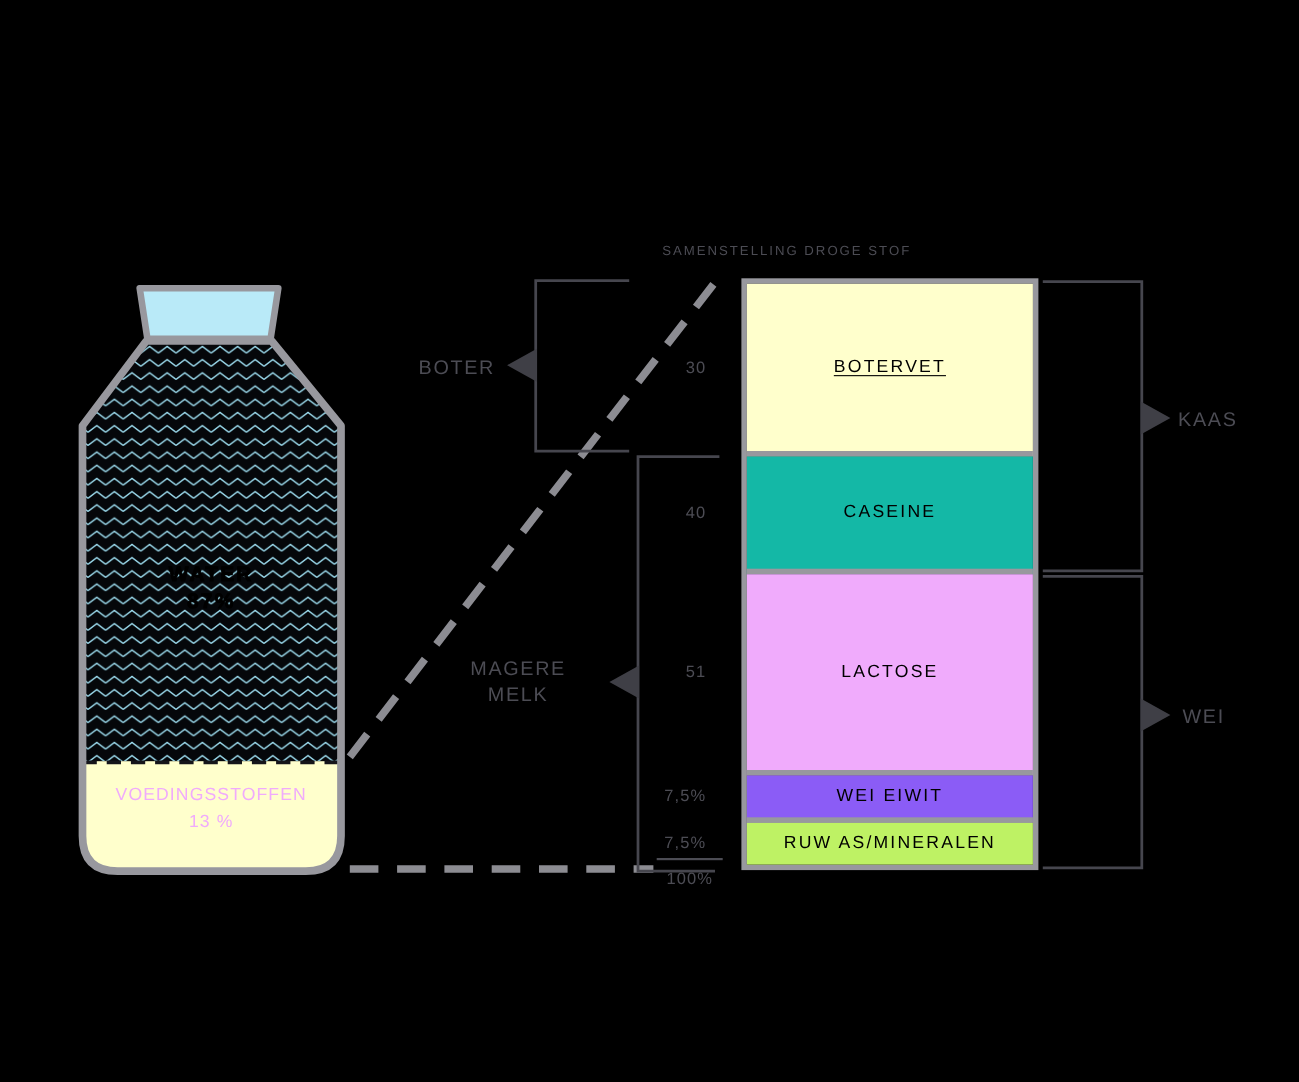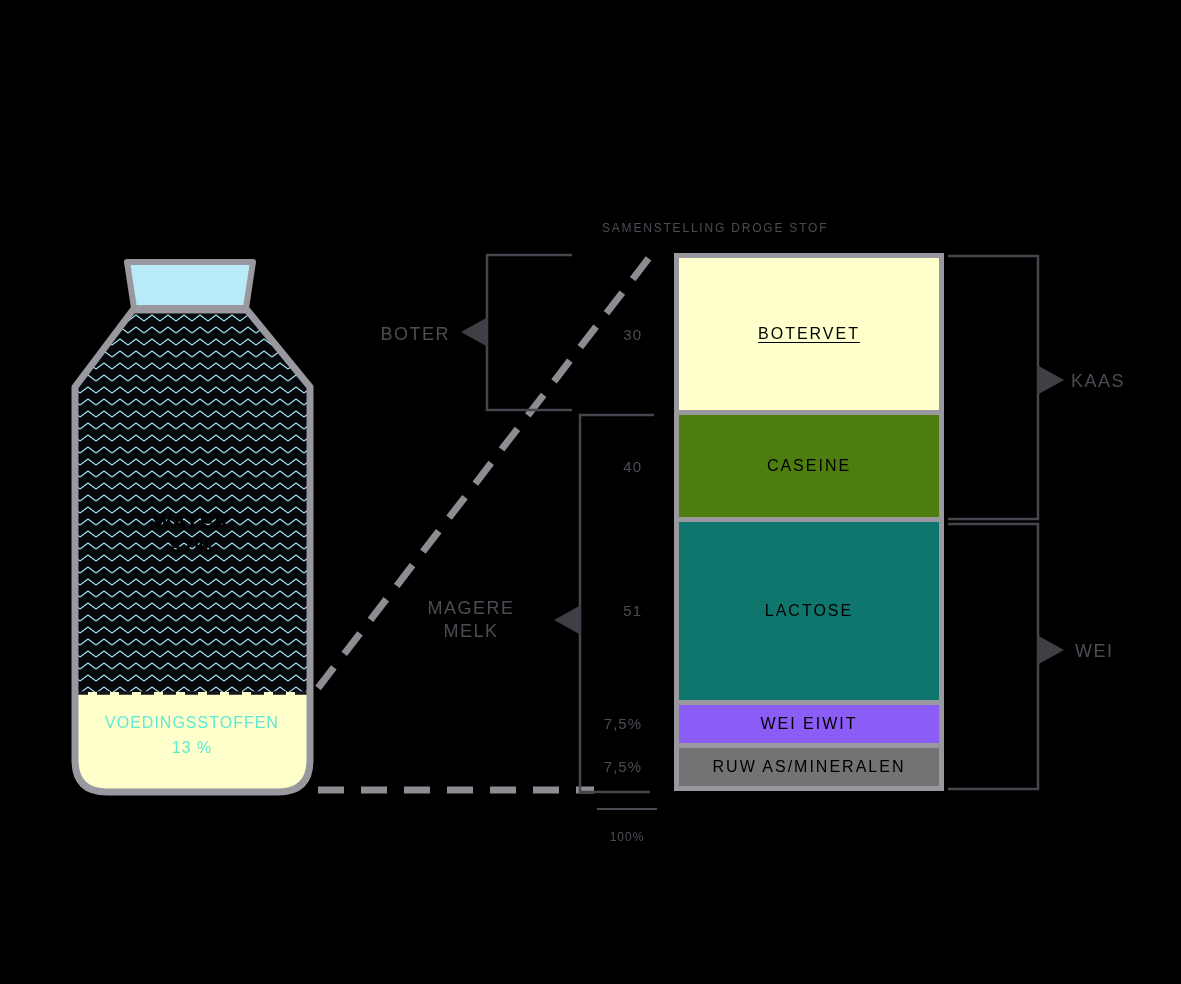--- a/index.html
+++ b/index.html
@@ -44,27 +44,27 @@
     box-sizing:border-box;border-top:5px solid transparent;
     border-bottom:5px solid transparent;display:flex;flex-direction:column;
   }
   .pct-cell{
     display:flex;align-items:center;justify-content:flex-end;
     flex-basis:0;min-height:0;
   }
   .pct-sep{border-bottom:5px solid transparent;text-align:right;}
   .pct-label{color:#4c4c54;font-size:15px;letter-spacing:1px;white-space:nowrap;}
   .sum-total{
-    position:absolute;left:597px;top:808px;width:60px;
-    border-top:2px solid #4c4c54;padding-top:20px;text-align:center;
-    color:#4c4c54;font-size:12px;letter-spacing:1px;
+    position:absolute;left:597px;top:780px;width:60px;
+    border-top:2px solid #4c4c54;padding-top:9px;text-align:center;
+    color:#4c4c54;font-size:15px;letter-spacing:1px;
   }
   .nutrients-text{
     position:absolute;left:77px;top:710px;width:230px;text-align:center;
-    color:#5eead4;font-size:16px;line-height:25px;letter-spacing:1px;
+    color:#f0abfc;font-size:16px;line-height:25px;letter-spacing:1px;
   }
   .nutrients-text div{white-space:nowrap;}
 </style>
 </head>
 <body>
 
 <div class="canvas">
 
   <svg class="overlay" viewBox="0 0 1181 984" xmlns="http://www.w3.org/2000/svg">
     <defs>
@@ -127,30 +127,30 @@
       </div>
       <div class="pct-cell" style="flex-grow: 7.5;">
         <span class="pct-label">7,5%</span>
       </div>
     </div>
 
   <div class="composition-bar">
       <div class="segment seg-sep" style="background: rgb(255, 255, 204); flex-grow: 30;">
         <span class="segment-label underlined">BOTERVET</span>
       </div>
-      <div class="segment seg-sep" style="background: #4d7c0f; flex-grow: 20;">
+      <div class="segment seg-sep" style="background: #14b8a6; flex-grow: 20;">
         <span class="segment-label">CASEINE</span>
       </div>
-      <div class="segment seg-sep" style="background: #0f766e; flex-grow: 35;">
+      <div class="segment seg-sep" style="background: #f0abfc; flex-grow: 35;">
         <span class="segment-label">LACTOSE</span>
       </div>
       <div class="segment seg-sep" style="background: #8b5cf6; flex-grow: 7.5;">
         <span class="segment-label">WEI EIWIT</span>
       </div>
-      <div class="segment" style="background: #737373; flex-grow: 7.5;">
+      <div class="segment" style="background: #bef264; flex-grow: 7.5;">
         <span class="segment-label">RUW AS/MINERALEN</span>
       </div>
     </div>
 
   <div class="sum-total">100%</div>
 
   <div class="muted boter-label">BOTER</div>
   <div class="muted magere-melk-label">MAGERE MELK</div>
   <div class="muted kaas-label">KAAS</div>
   <div class="muted wei-label">WEI</div>

